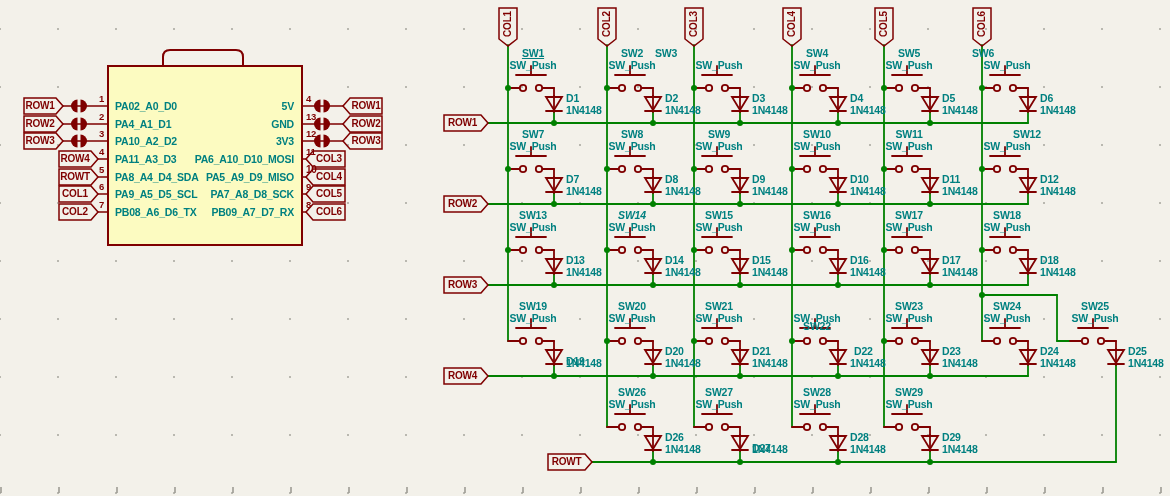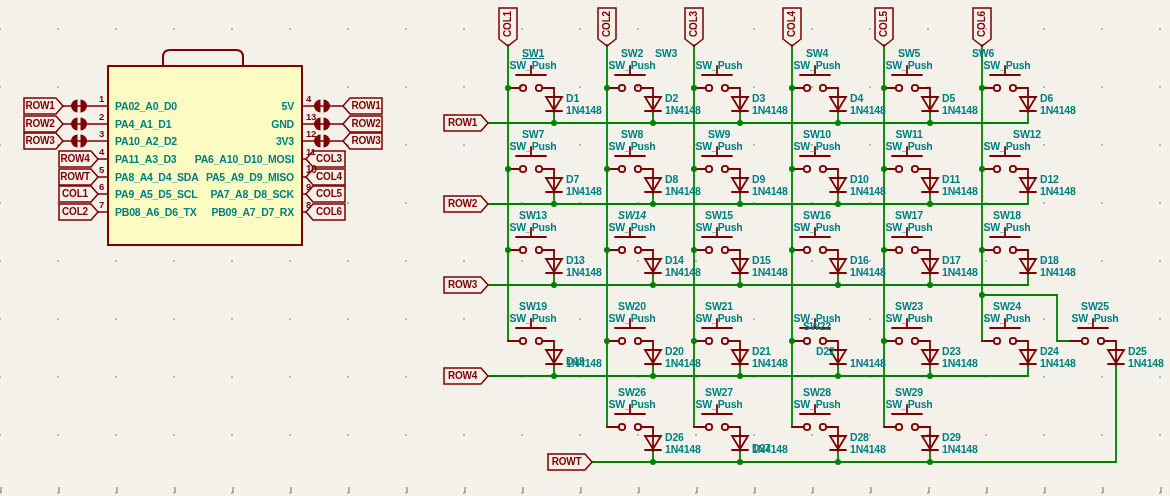--- a/index.html
+++ b/index.html
@@ -752,21 +752,21 @@
       <div class="t teal" style="left: 602px; top: 300px; width: 60px; text-align: center;">SW20</div>
       <div class="t teal" style="left: 602px; top: 312px; width: 60px; text-align: center;">SW_Push</div>
       <div class="t teal" style="left: 665px; top: 345px;">D20</div>
       <div class="t teal" style="left: 665px; top: 357px;">1N4148</div>
       <div class="t teal" style="left: 689px; top: 300px; width: 60px; text-align: center;">SW21</div>
       <div class="t teal" style="left: 689px; top: 312px; width: 60px; text-align: center;">SW_Push</div>
       <div class="t teal" style="left: 752px; top: 345px;">D21</div>
       <div class="t teal" style="left: 752px; top: 357px;">1N4148</div>
       <div class="t teal" style="left: 787px; top: 300px; width: 60px; text-align: center; margin-top: 20px;">SW22</div>
       <div class="t teal" style="left: 787px; top: 312px; width: 60px; text-align: center;">SW_Push</div>
-      <div class="t teal" style="left: 816px; top: 345px;">D22</div>
+      <div class="t teal" style="left: 854px; top: 345px;">D22</div>
       <div class="t teal" style="left: 850px; top: 357px;">1N4148</div>
       <div class="t teal" style="left: 879px; top: 300px; width: 60px; text-align: center;">SW23</div>
       <div class="t teal" style="left: 879px; top: 312px; width: 60px; text-align: center;">SW_Push</div>
       <div class="t teal" style="left: 942px; top: 345px;">D23</div>
       <div class="t teal" style="left: 942px; top: 357px;">1N4148</div>
       <div class="t teal" style="left: 977px; top: 300px; width: 60px; text-align: center;">SW24</div>
       <div class="t teal" style="left: 977px; top: 312px; width: 60px; text-align: center;">SW_Push</div>
       <div class="t teal" style="left: 1040px; top: 345px;">D24</div>
       <div class="t teal" style="left: 1040px; top: 357px;">1N4148</div>
       <div class="t teal" style="left: 1065px; top: 300px; width: 60px; text-align: center;">SW25</div>

